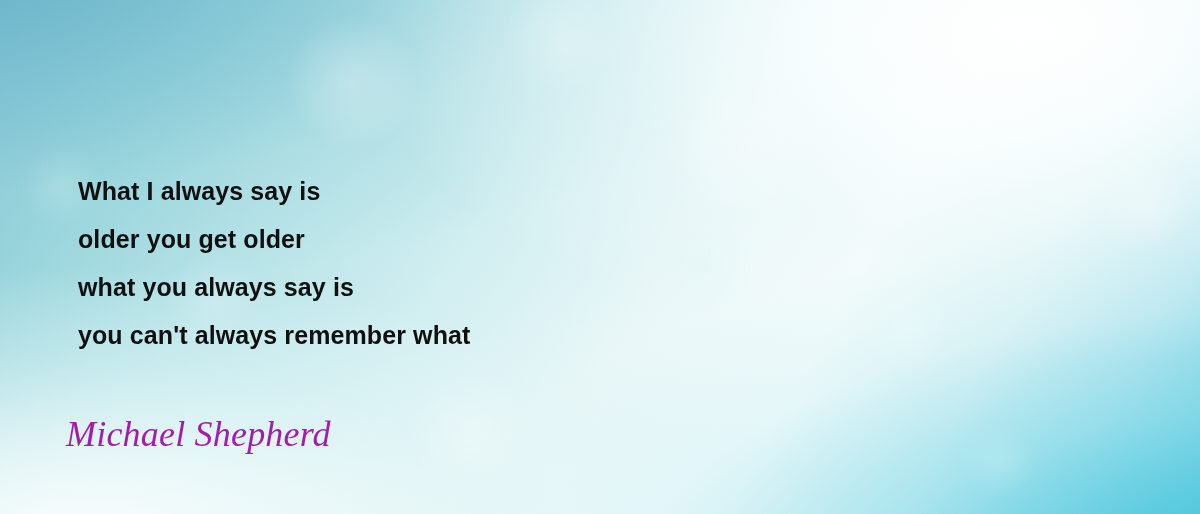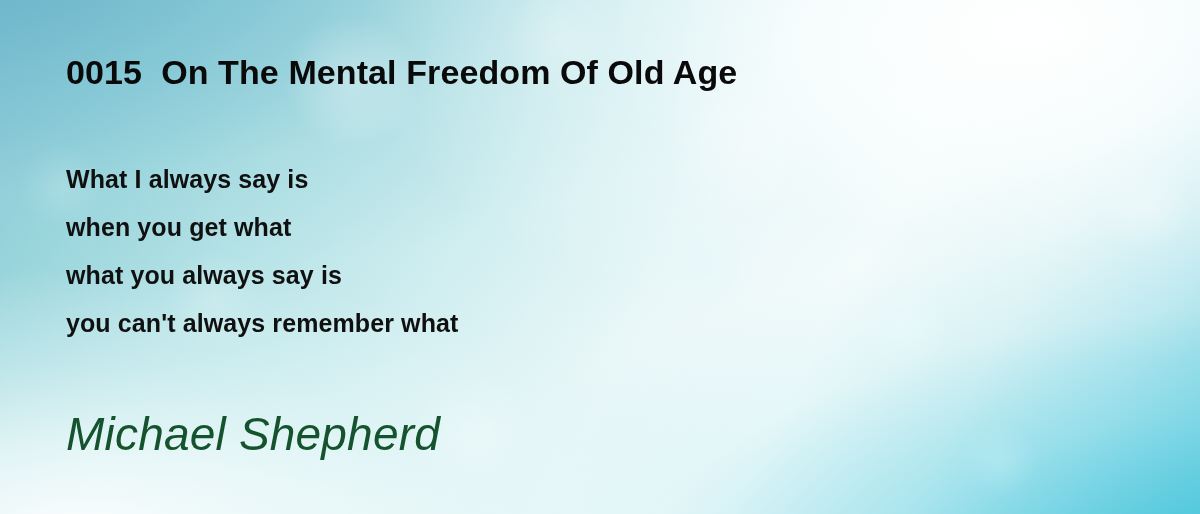--- a/index.html
+++ b/index.html
@@ -117,69 +117,68 @@
     line-height: 44px;
     color: #0a0a0a;
     white-space: pre;
     letter-spacing: 0.1px;
   }
 
   #poem-body {
     position: absolute;
     left: 66px;
     top: 155px;
-    margin: 0;
+    margin: 12px;
     padding: 0;
     list-style: none;
   }
 
   .poem-line {
     font-family: "Liberation Sans", sans-serif;
     font-size: 25px;
     font-weight: bold;
     line-height: 48px;
     color: #101010;
     white-space: pre;
     letter-spacing: 0.1px;
   }
 
   #poem-author {
     position: absolute;
     left: 66px;
     top: 411px;
     margin: 0;
-    font-family: Liberation Sans, sans-serif;
-    font-size: 46px;
+    font-family: Liberation Serif, serif;
+    font-size: 36px;
     font-weight: normal;
     font-style: italic;
     line-height: 46px;
-    color: #14532d;
+    color: #a21caf;
     white-space: pre;
     letter-spacing: 0.2px;
   }
 </style>
 </head>
 <body>
 
 <div id="poem-card">
 
   <div class="bg-layer" id="bg-base"></div>
   <div class="bg-layer" id="bg-topleft"></div>
   <div class="bg-layer" id="bg-highlight-tr"></div>
   <div class="bg-layer" id="bg-cyan-br"></div>
   <div class="bg-layer" id="bg-pale-bl"></div>
   <div class="bg-layer" id="bg-bokeh"></div>
 
   <div id="poem-content">
 
-    <h1 id="poem-title">0015  On The Mental Freedom Of Old Age</h1>
 
     <div id="poem-body">
       <div class="poem-line">What I always say is</div>
-      <div class="poem-line">when you get what</div>
+      <div class="poem-line">older you get older</div>
       <div class="poem-line">what you always say is</div>
       <div class="poem-line">you can't always remember what</div>
     </div>
 
     <div id="poem-author">Michael Shepherd</div>
 
   </div>
 </div>
 
 </body></html>

